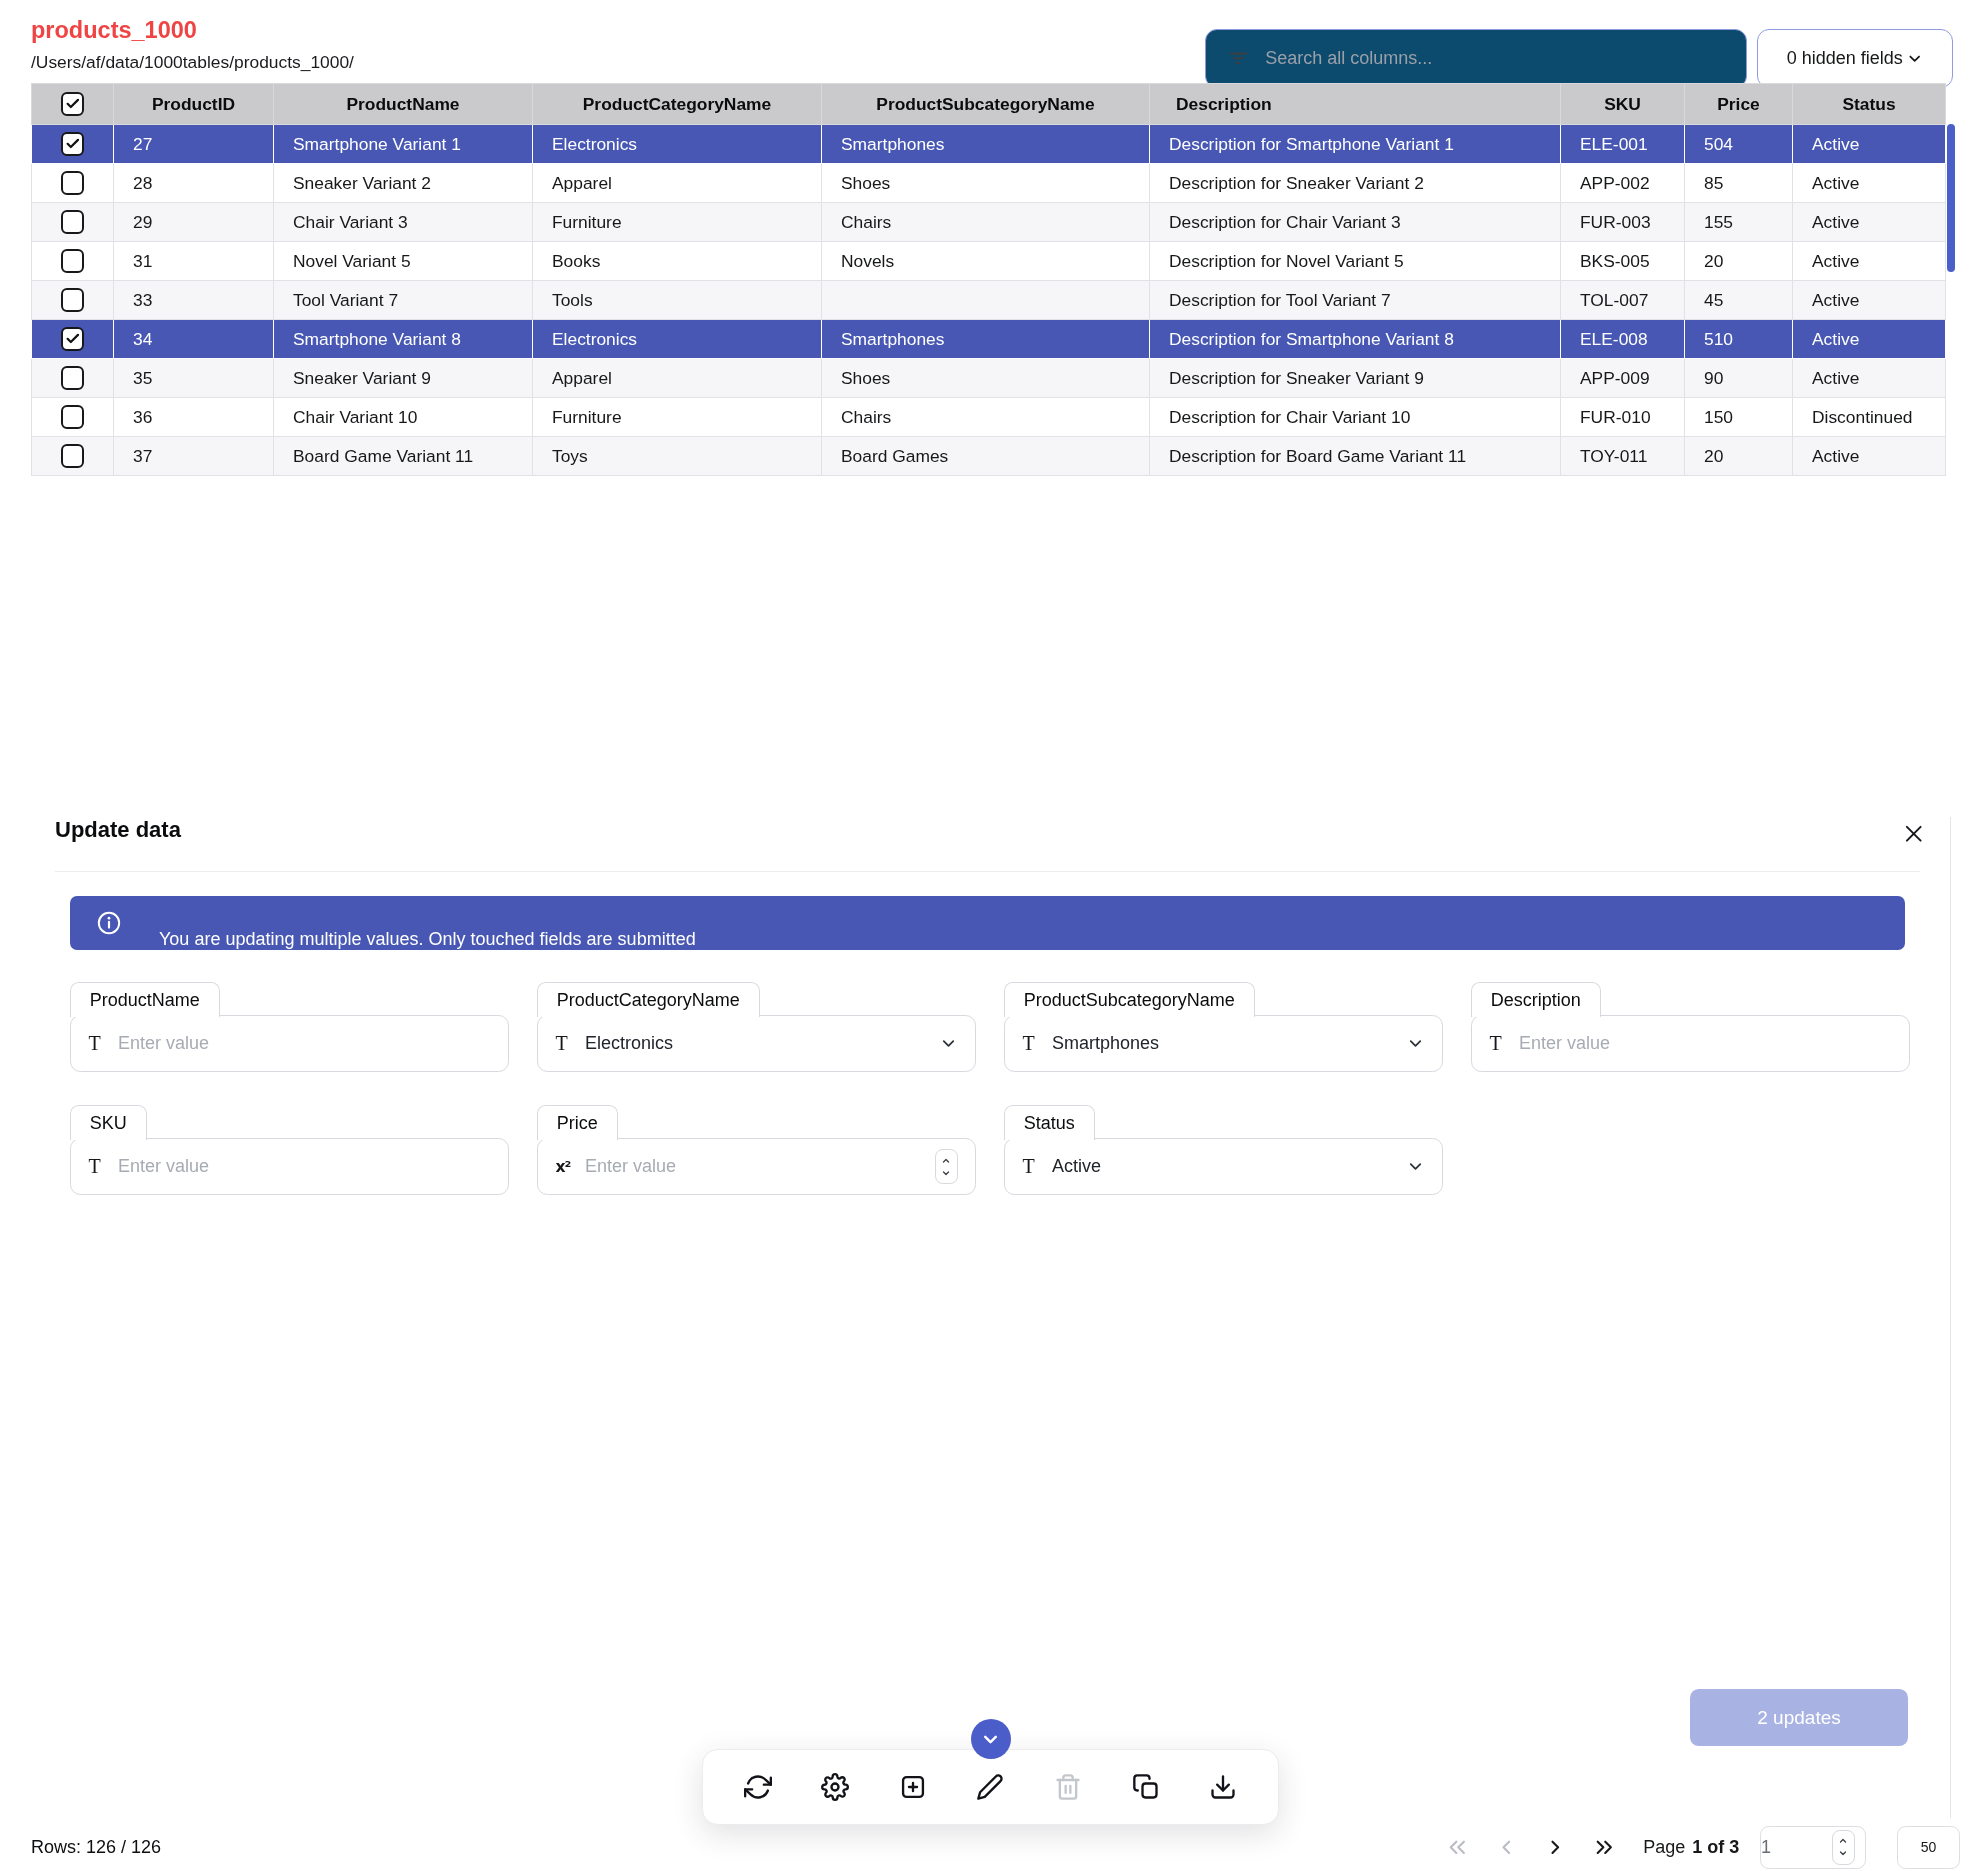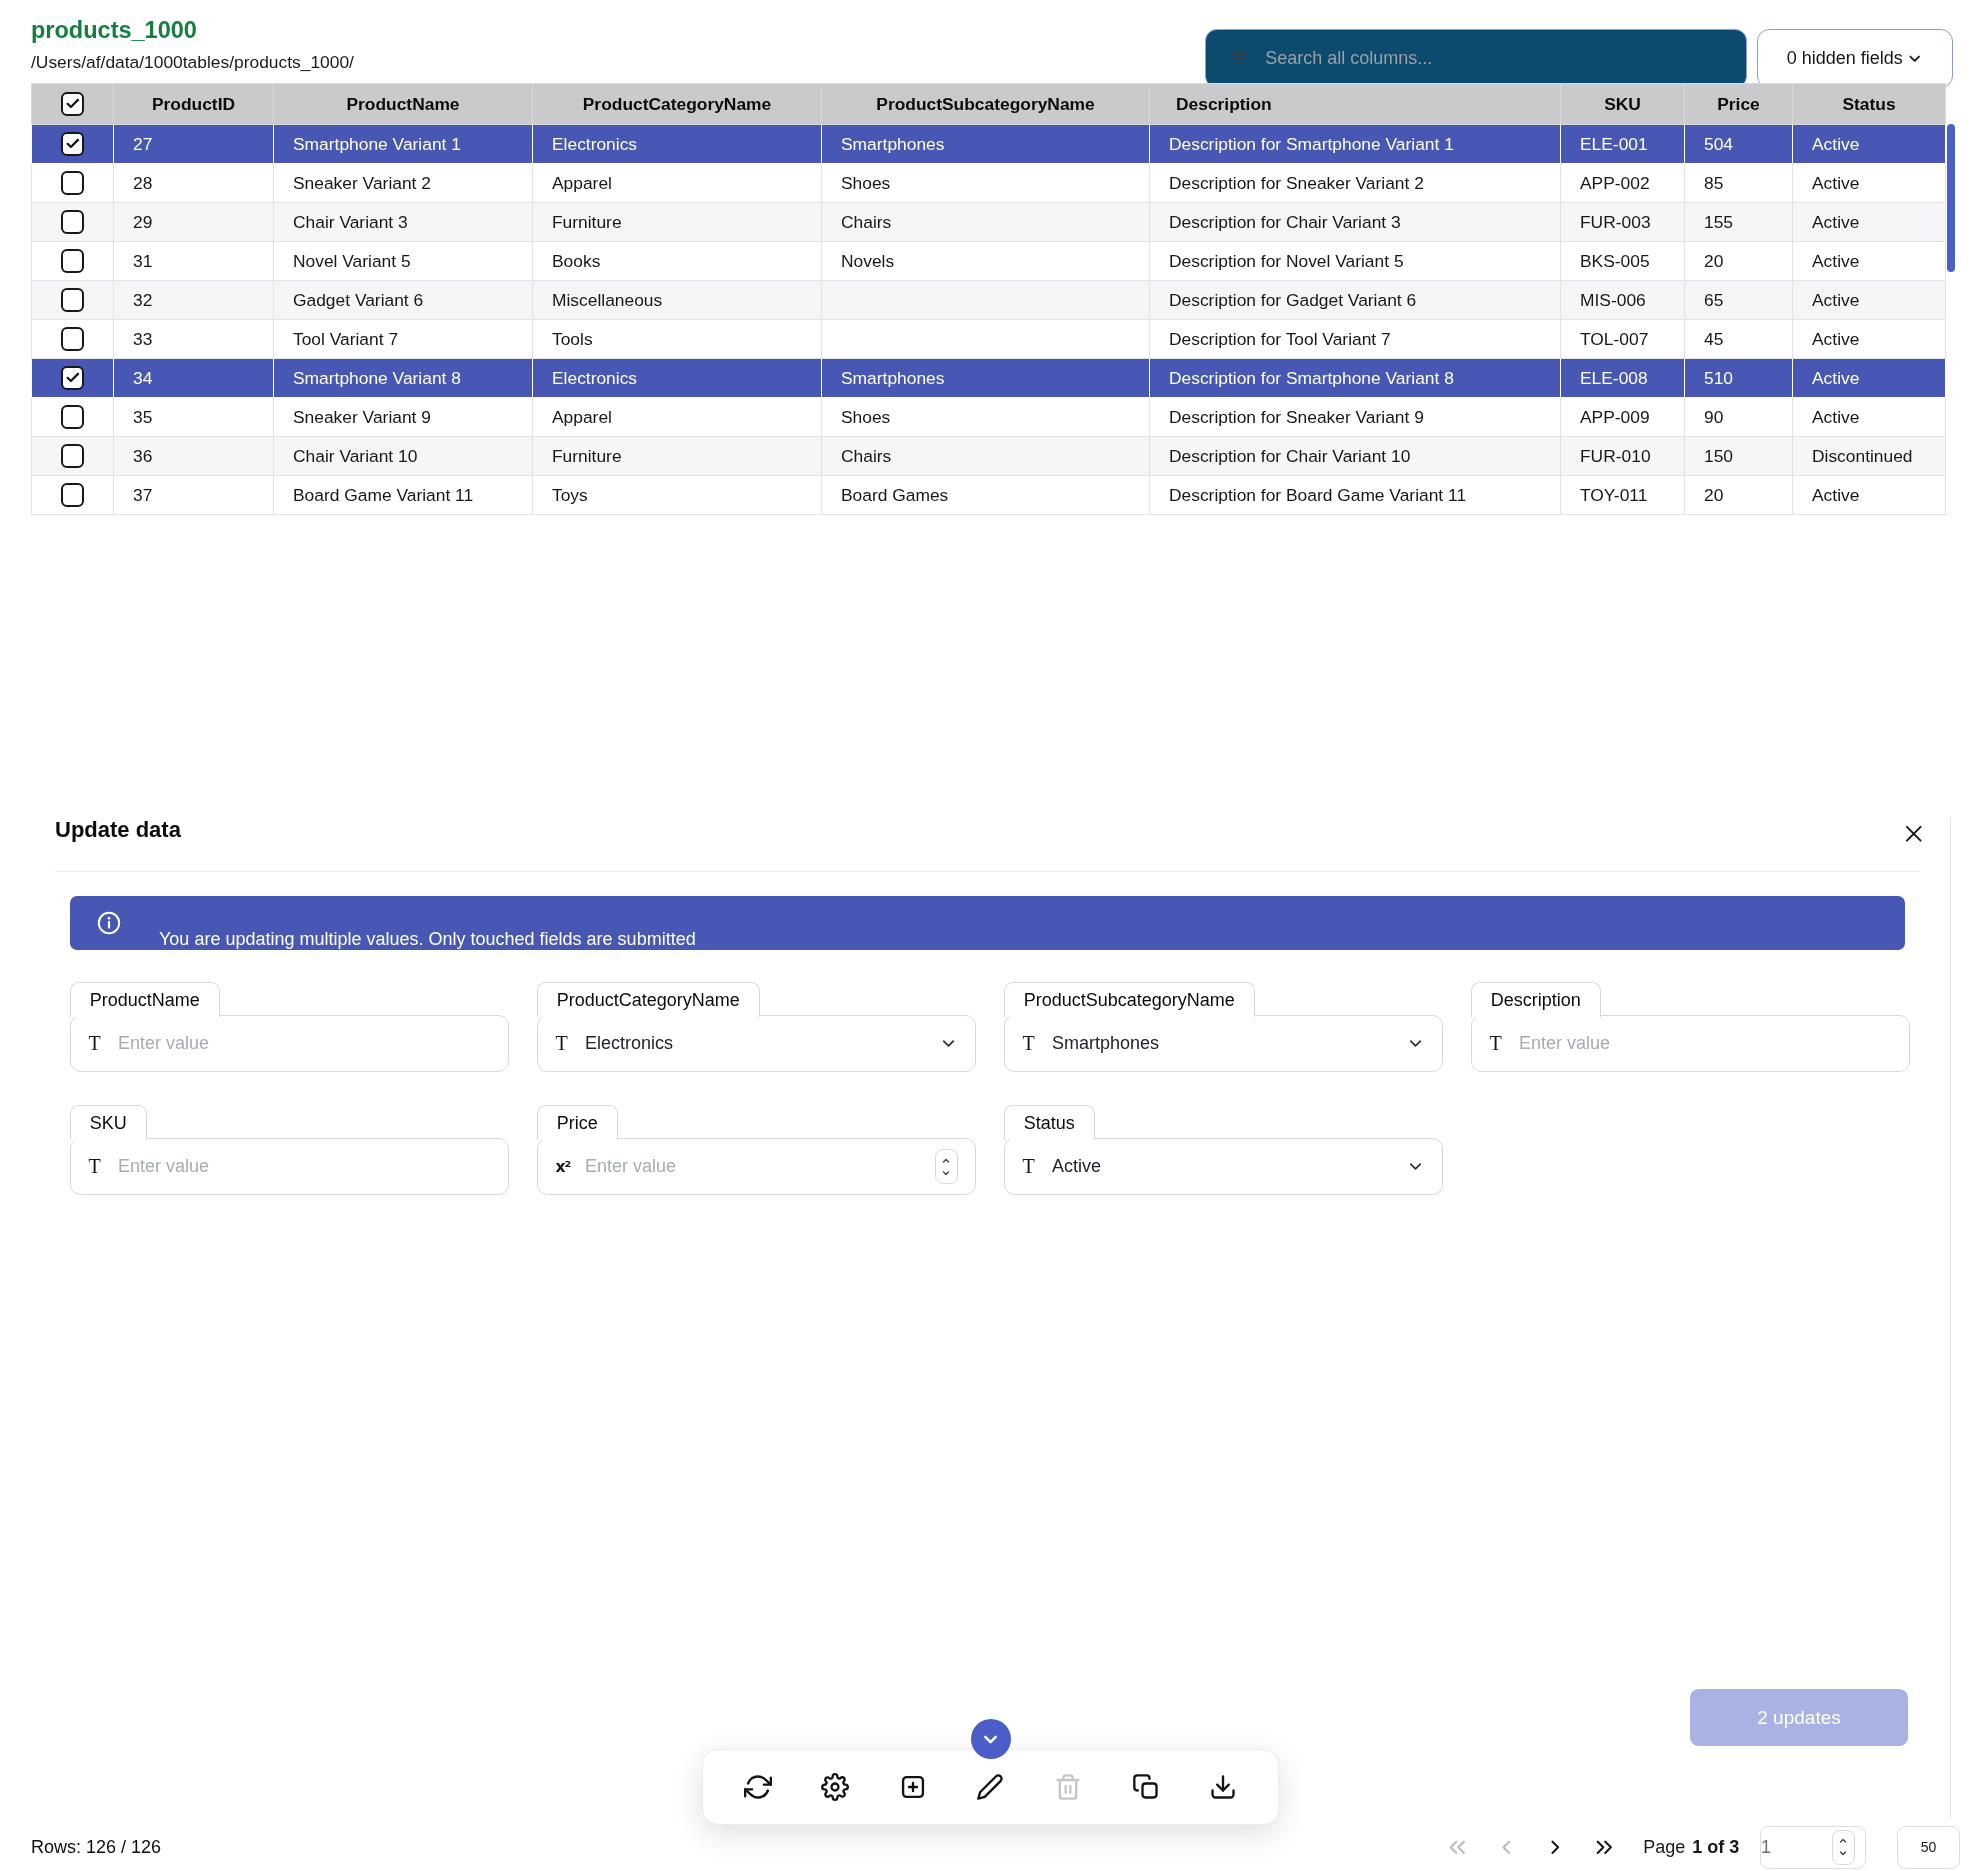--- a/index.html
+++ b/index.html
@@ -1,21 +1,21 @@
 <!DOCTYPE html>
 <html style="font-size:14px"><head>
 <meta charset="utf-8">
 <style>
   html,body{margin:0;padding:0;background:#fff;}
   .page{position:relative;width:1974px;height:1872px;background:#fff;overflow:hidden;
         font-family:"Liberation Sans","DejaVu Sans",sans-serif;color:#17181a;}
 
   
   .title-block{position:absolute;left:31px;top:17.4px;}
-  .page-title{font-size:23.5px;font-weight:700;color:#15803d;}
+  .page-title{font-size:23.5px;font-weight:700;color:#ef4444;}
   .page-path{font-size:17.4px;margin-top:7.8px;color:#1a1b1e;}
   .search-box{position:absolute;left:1205px;top:29px;width:542px;height:59px;border:1.7px solid #8f9ce0;
               border-radius:12px;display:flex;align-items:center;padding:0 21px;box-sizing:border-box;background:#0c4a6e;}
   .search-box .ph{color:#9aa0a8;font-size:18px;margin-left:15.6px;}
   .hidden-fields{position:absolute;left:1757px;top:29px;width:196px;height:59px;border:1.7px solid #8f9ce0;
                  border-radius:12px;display:flex;align-items:center;justify-content:center;gap:3px;
                  box-sizing:border-box;font-size:18px;background:#fff;cursor:pointer;}
   .icn{display:inline-flex;align-items:center;justify-content:center;}
 
   
@@ -211,35 +211,20 @@
         <td>BKS-005</td>
         <td>20</td>
         <td>Active</td>
       </tr>
       <tr>
         <td class="c-check"><span class="checkbox">
               <svg viewBox="0 0 24 24">
                 <path d="M20 6L9 17l-5-5" fill="none" stroke="#111" stroke-width="3.4" stroke-linecap="round" stroke-linejoin="round"></path>
               </svg>
             </span></td>
-        <td>32</td>
-        <td>Gadget Variant 6</td>
-        <td>Miscellaneous</td>
-        <td></td>
-        <td>Description for Gadget Variant 6</td>
-        <td>MIS-006</td>
-        <td>65</td>
-        <td>Active</td>
-      </tr>
-      <tr>
-        <td class="c-check"><span class="checkbox">
-              <svg viewBox="0 0 24 24">
-                <path d="M20 6L9 17l-5-5" fill="none" stroke="#111" stroke-width="3.4" stroke-linecap="round" stroke-linejoin="round"></path>
-              </svg>
-            </span></td>
         <td>33</td>
         <td>Tool Variant 7</td>
         <td>Tools</td>
         <td></td>
         <td>Description for Tool Variant 7</td>
         <td>TOL-007</td>
         <td>45</td>
         <td>Active</td>
       </tr>
       <tr class="selected">

